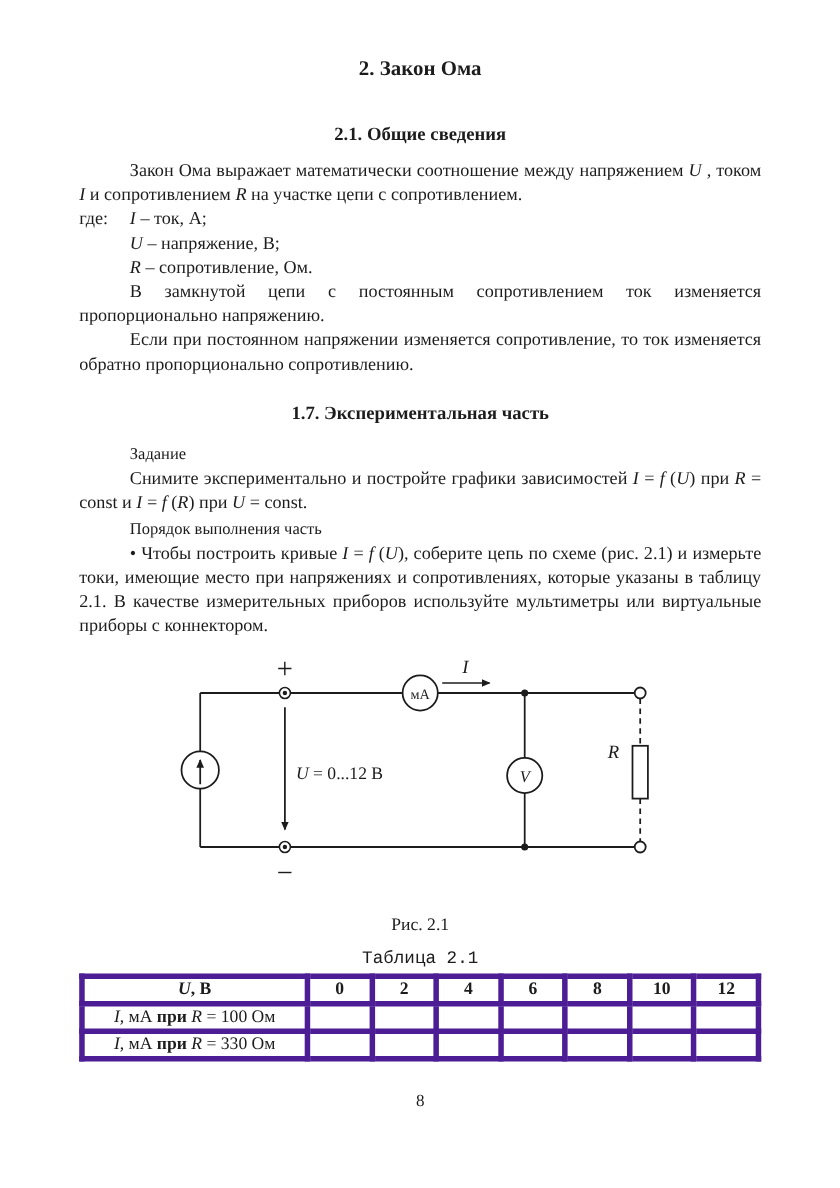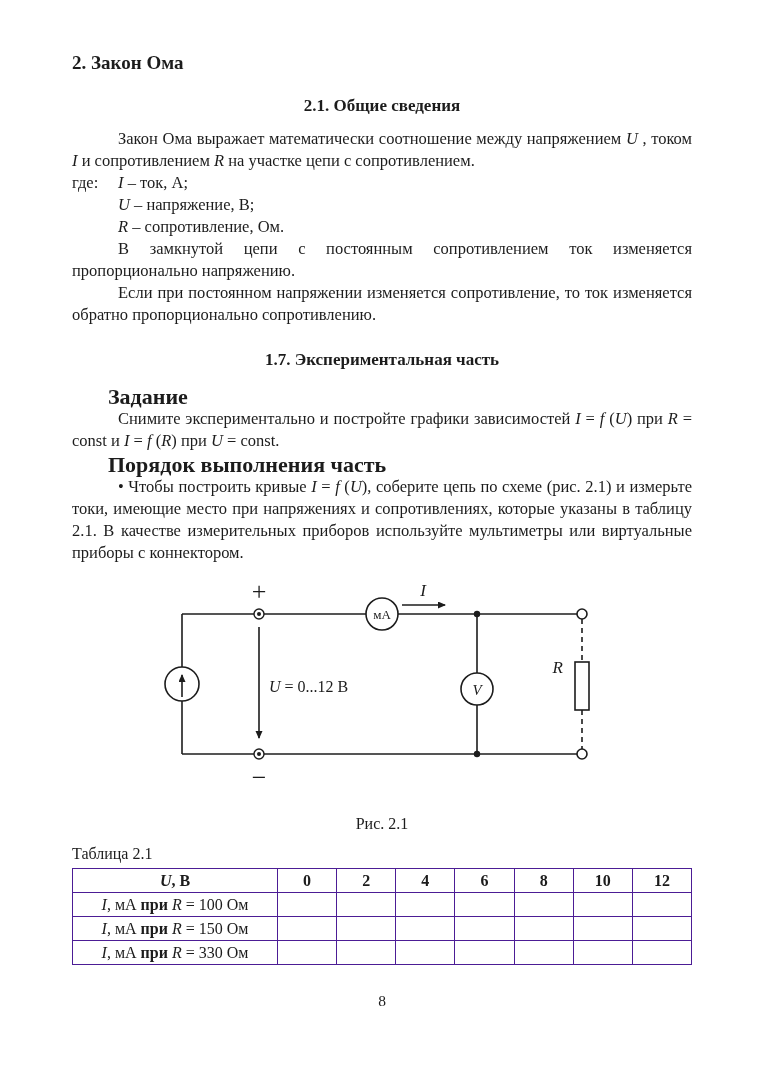--- a/index.html
+++ b/index.html
@@ -5,40 +5,40 @@
   * { margin:0; padding:0; box-sizing:border-box; }
   html,body { background:#ffffff; }
   body {
     width:764px; height:1080px;
     position:relative;
     font-family:"Liberation Serif","DejaVu Serif",serif;
     color:#1c1c1c;
     overflow:hidden;
   }
   .page { padding:52px 72px 0 72px; }
-  .title { font-size:19px; font-weight:bold; margin-bottom:22px; }
+  .title { text-align:center; font-size:19px; font-weight:bold; margin-bottom:38px; }
   .heading { text-align:center; font-size:17px; font-weight:bold; margin-bottom:12px; }
   .heading.sp { margin-top:24px; margin-bottom:16px; }
   .para { font-size:16.5px; line-height:22px; text-align:justify; }
   .indent { text-indent:46px; }
   .where-line { font-size:16.5px; line-height:22px; }
   .where-line.ind { padding-left:46px; }
-  .subhead { font-size:22px; line-height:22px; font-weight:bold; margin-left:36px; margin-top:2px; }
+  .subhead { font-size:15px; line-height:22px; font-weight:normal; margin-left:46px; margin-top:2px; }
   .seg-i { font-style:italic; }
   .seg-b { font-weight:bold; }
   .seg-w { display:inline-block; width:46px; font-style:normal; }
   figure { margin-top:10px; text-align:center; }
   figcaption { font-size:16px; margin-top:12px; text-align:center; }
-  .table-caption { text-align:left; font-size:16px; margin-top:12px; margin-bottom:5px; }
+  .table-caption { text-align:center; font-size:16px; margin-top:12px; margin-bottom:5px;font-family:Liberation Mono, monospace; }
   table.data-table {
     width:100%; border-collapse:collapse; table-layout:fixed;
     font-size:16px;
   }
   table.data-table th, table.data-table td {
-    border:1px solid #4c1d95; height:24px; text-align:center; vertical-align:middle;
+    border:5px solid #4c1d95; height:24px; text-align:center; vertical-align:middle;
     padding:1px 2px;
   }
   table.data-table th { font-weight:bold; }
   th.col-label { width:205px; font-weight:normal; }
   td.row-label { font-weight:normal; }
   .page-number { position:absolute; left:0; right:0; top:992px; text-align:center; font-size:15.5px; }
   svg text { fill:#1c1c1c; font-family:"Liberation Serif","DejaVu Serif",serif; }
 </style>
 </head>
 <body>
@@ -140,30 +140,20 @@
         <td class="row-label"><span class="seg-i">I</span><span>, мА </span><span class="seg-b">при</span><span> </span><span class="seg-i">R</span><span> = 100 Ом</span></td>
         <td></td>
         <td></td>
         <td></td>
         <td></td>
         <td></td>
         <td></td>
         <td></td>
       </tr>
       <tr>
-        <td class="row-label"><span class="seg-i">I</span><span>, мА </span><span class="seg-b">при</span><span> </span><span class="seg-i">R</span><span> = 150 Ом</span></td>
-        <td></td>
-        <td></td>
-        <td></td>
-        <td></td>
-        <td></td>
-        <td></td>
-        <td></td>
-      </tr>
-      <tr>
         <td class="row-label"><span class="seg-i">I</span><span>, мА </span><span class="seg-b">при</span><span> </span><span class="seg-i">R</span><span> = 330 Ом</span></td>
         <td></td>
         <td></td>
         <td></td>
         <td></td>
         <td></td>
         <td></td>
         <td></td>
       </tr>
     </tbody>

